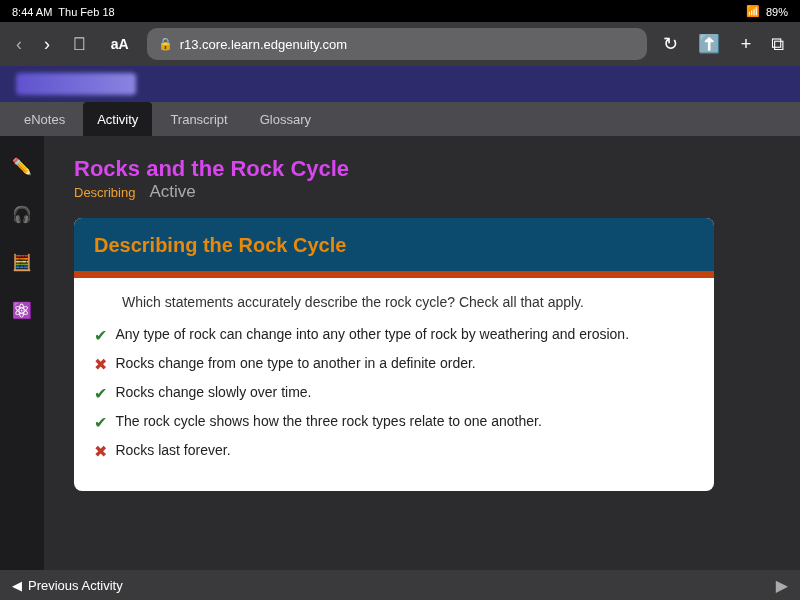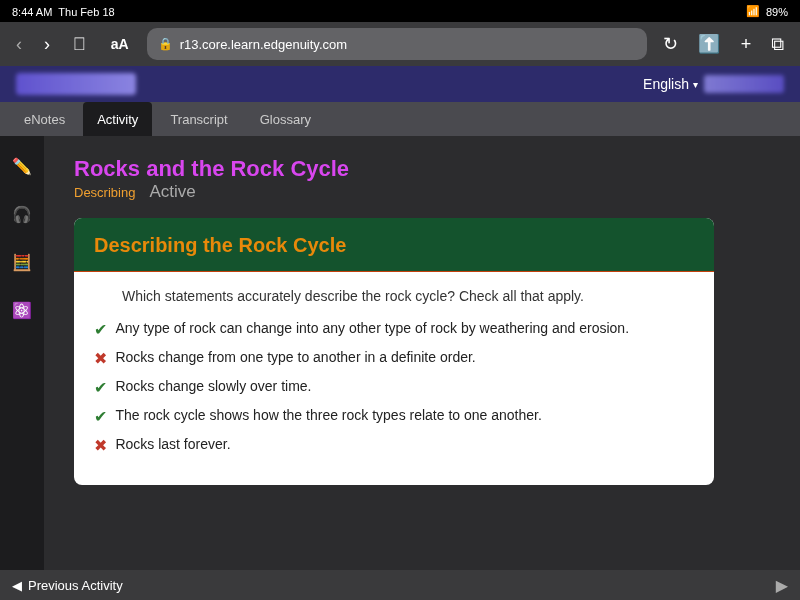--- a/index.html
+++ b/index.html
@@ -204,23 +204,23 @@
     }
 
     
     .quiz-card {
       background: #fff;
       border-radius: 8px;
       overflow: hidden;
       max-width: 640px;
     }
     .quiz-card-header {
-      background: #14532d;
+      background: #0c4a6e;
       padding: 16px 20px 14px;
-      border-bottom: 1px solid #c2410c;
+      border-bottom: 7px solid #c2410c;
     }
     .quiz-card-title {
       color: #e8890a;
       font-size: 20px;
       font-weight: 700;
     }
     .quiz-card-body {
       padding: 16px 20px 20px;
     }
     .quiz-question {
@@ -301,27 +301,20 @@
     <button class="browser-action-btn">⬆️</button>
     <button class="browser-action-btn">+</button>
     <button class="browser-action-btn">⧉</button>
   </div>
 </div>
 
 <div class="top-nav">
   <div class="top-nav-logo">
     <div class="logo-blur"></div>
   </div>
-  <div class="top-nav-right">
-    <div class="lang-selector">
-      <span>English</span>
-      <span class="chevron">▾</span>
-    </div>
-    <div class="user-name-blur"></div>
-  </div>
 </div>
 
 <div class="tab-bar">
   <div class="tab">
     <span>eNotes</span>
   </div>
   <div class="tab active">
     <span>Activity</span>
   </div>
   <div class="tab">

